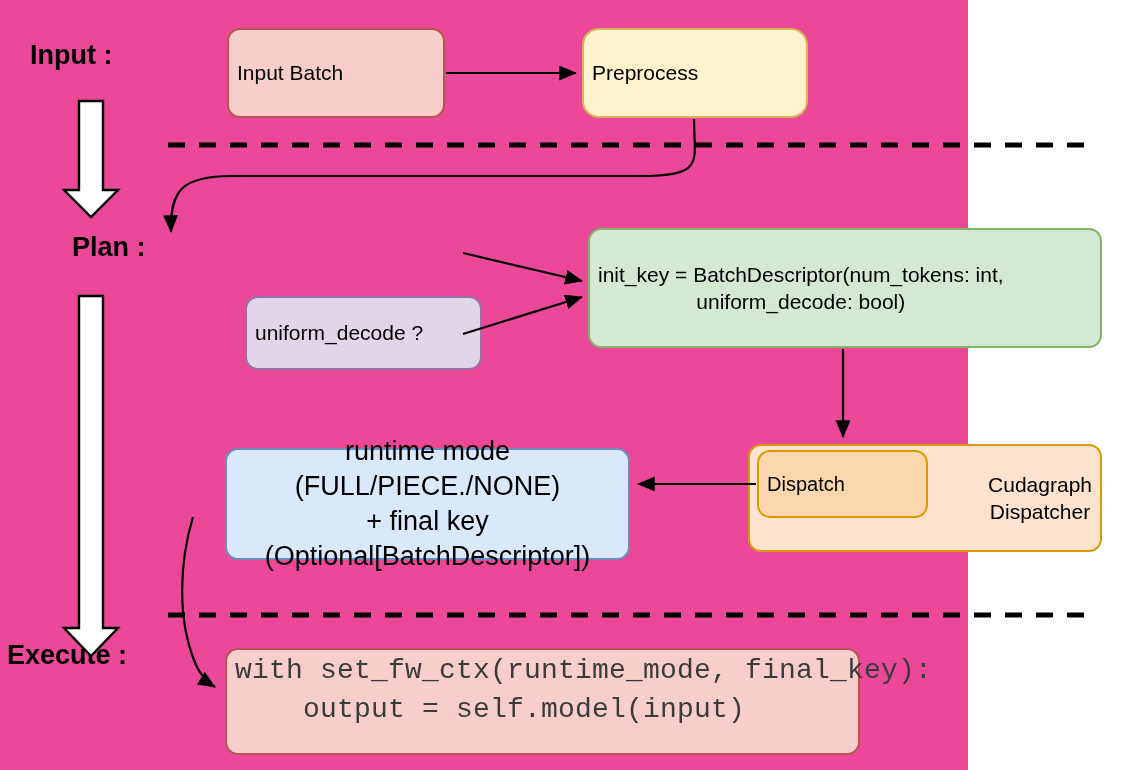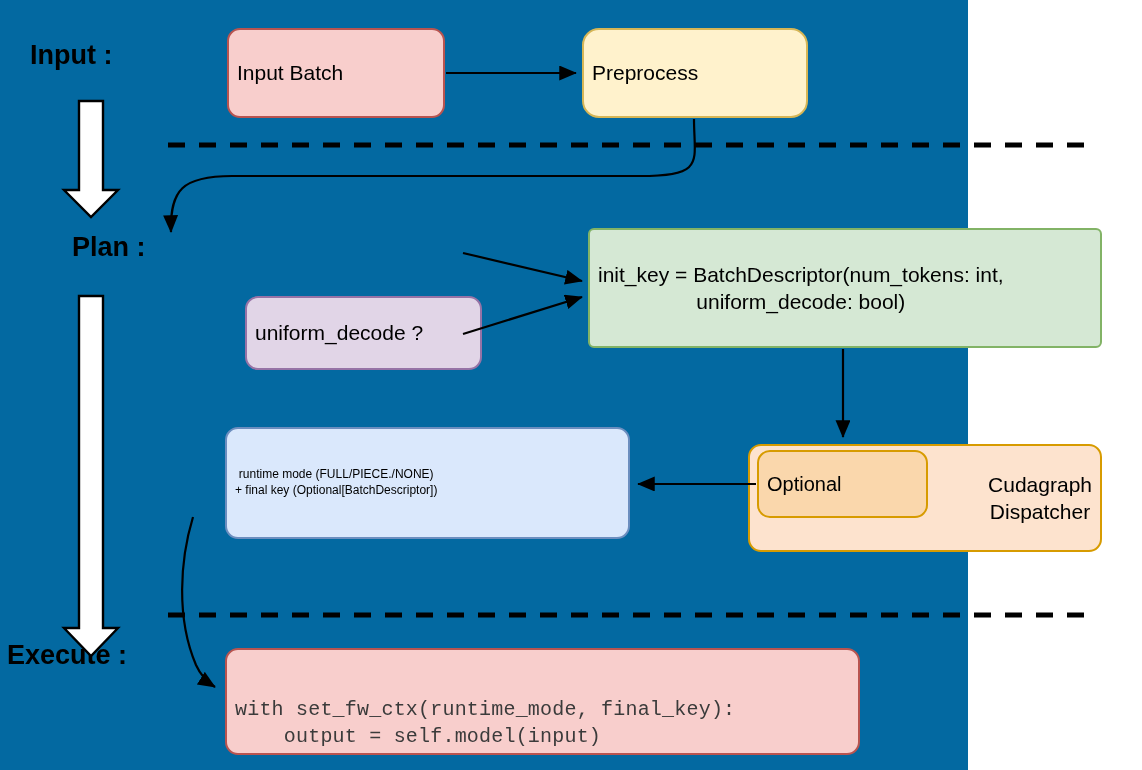--- a/index.html
+++ b/index.html
@@ -1,19 +1,19 @@
 <!DOCTYPE html>
 <html><head>
 <meta charset="utf-8">
 <title>Cudagraph Dispatch Flow Diagram</title>
 <style>
   html,body{margin:0;padding:0;background:#ffffff;}
   body{width:1142px;height:770px;overflow:hidden;
        font-family:"Liberation Sans", sans-serif;}
-  #stage{position:relative;width:968px;height:770px;background:#0369a1;}
+  #stage{position:relative;width:968px;height:770px;background:#ec4899;}
 
   
   .stage-label{
     position:absolute;
     font-family:"Liberation Sans", sans-serif;
     font-weight:bold;
     font-size:27px;
     color:#000;
     white-space:nowrap;
     letter-spacing:0px;
@@ -42,24 +42,24 @@
   .n-yellow {background:#fff2cc;border-color:#d6b656;}
   .n-purple {background:#e1d5e7;border-color:#9673a6;}
   .n-green  {background:#d5e8d4;border-color:#82b366;}
   .n-orange {background:#fde3ce;border-color:#d79b00;}
   .n-orange2{background:#fad7ac;border-color:#d79b00;}
   .n-blue   {background:#dae8fc;border-color:#6c8ebf;}
 
   
   .n-code{
     font-family:"Liberation Mono", monospace;
-    font-size:20px;
+    font-size:28px;
     line-height:1.38;
     justify-content:flex-start;
-    align-items:flex-end;
+    align-items:flex-start;
     text-align:left;
     padding-left:8px;
     color:#3b3b3b;
     letter-spacing:0.2px;
   }
   .n-code .txt{white-space:pre;}
 
   
   #edges{position:absolute;left:0;top:0;width:1142px;height:770px;pointer-events:none;}
   .ln{fill:none;stroke:#000;stroke-width:2.2;}
@@ -83,35 +83,35 @@
 
   <div class="node n-yellow" style="left:582px;top:28px;width:226px;height:90px;border-radius:17px;">
     <span class="txt">Preprocess</span>
   </div>
 
 
   <div class="node n-purple" style="left:225px;top:296px;width:237px;height:74px;margin-left:20px;">
     <span class="txt">uniform_decode ?</span>
   </div>
 
-  <div class="node n-green" style="left:588px;top:228px;width:514px;height:120px;border-radius:6px;">
+  <div class="node n-green" style="left:588px;top:228px;width:514px;height:120px;">
     <span class="txt">init_key = BatchDescriptor(num_tokens: int,
 uniform_decode: bool)</span>
   </div>
 
   <div class="node n-orange" style="left:748px;top:444px;width:354px;height:108px;justify-content:flex-end;">
     <span class="txt">Cudagraph
 Dispatcher</span>
   </div>
 
   <div class="node n-orange2" style="left:757px;top:450px;width:171px;height:68px;font-size:20px;">
-    <span class="txt">Optional</span>
+    <span class="txt">Dispatch</span>
   </div>
 
-  <div class="node n-blue" style="left:225px;top:427px;width:405px;height:112px;font-size:12px;">
+  <div class="node n-blue" style="left:225px;top:448px;width:405px;height:112px;font-size:27px;">
     <span class="txt">runtime mode (FULL/PIECE./NONE)
 + final key (Optional[BatchDescriptor])</span>
   </div>
 
   <div class="node n-pink n-code" style="left:225px;top:648px;width:635px;height:107px;">
     <span class="txt">with set_fw_ctx(runtime_mode, final_key):
     output = self.model(input)</span>
   </div>
 
   <svg id="edges" viewBox="0 0 1142 770">

